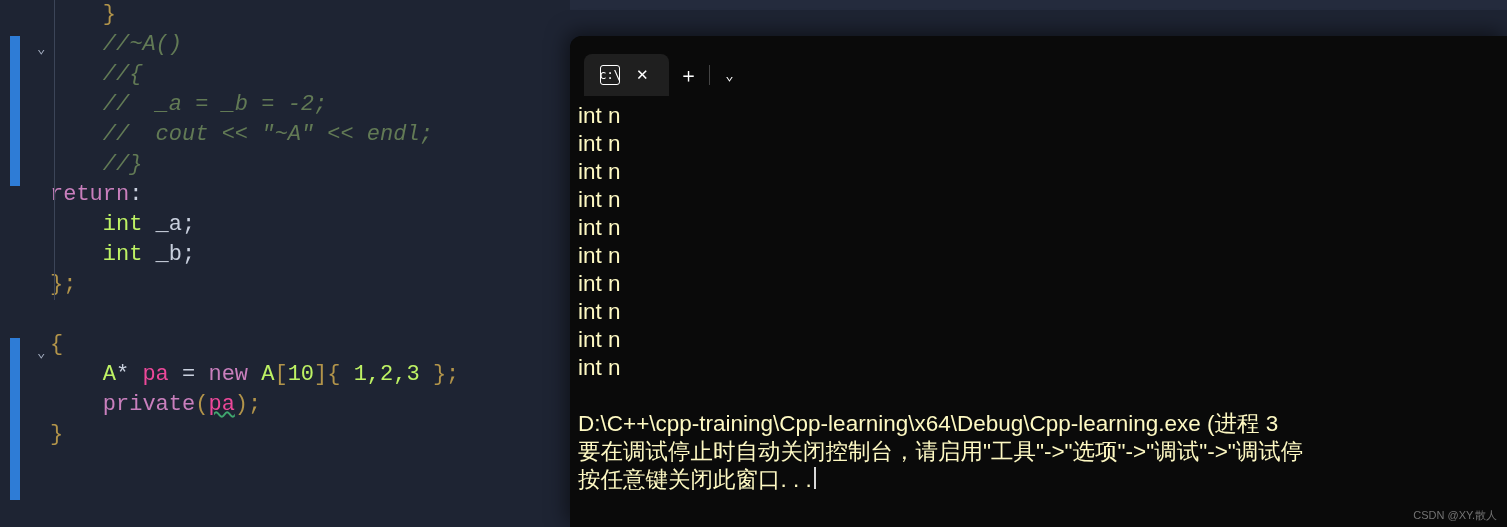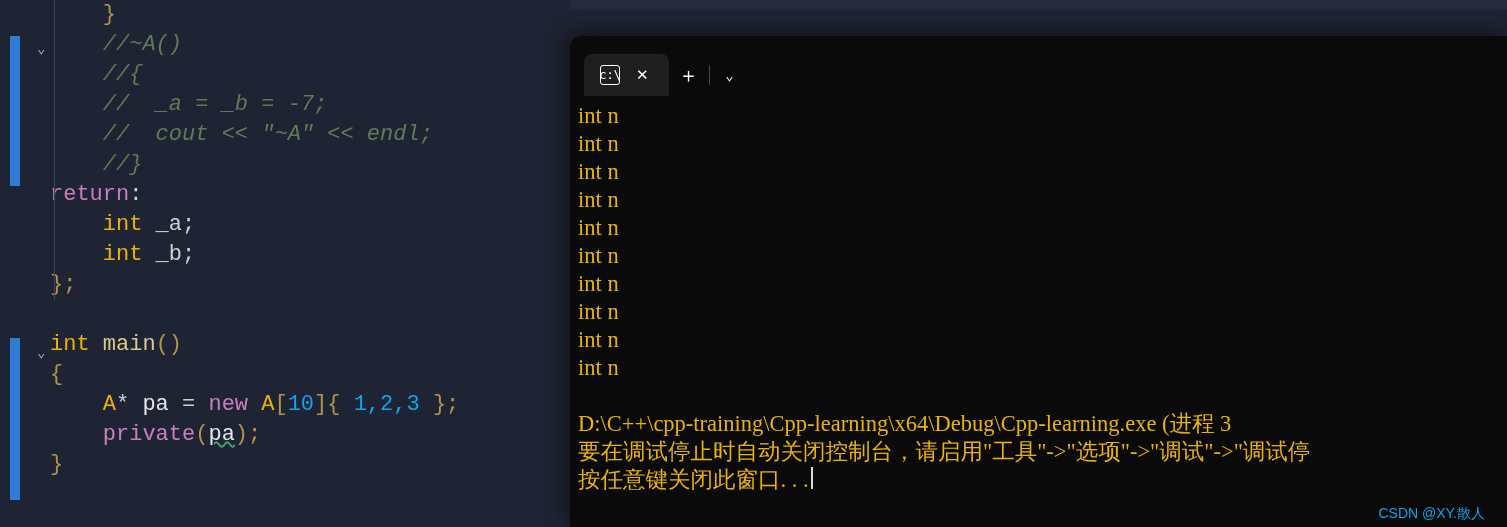--- a/index.html
+++ b/index.html
@@ -42,28 +42,28 @@
     padding-top: 0;
   }
   .line {
     height: 30px;
     line-height: 30px;
     font-size: 22px;
     white-space: pre;
   }
   .tok-comment { color: #627a55; font-style: italic; }
   .tok-keyword { color: #c97fbd; }
-  .tok-type    { color: #eab308; }
+  .tok-type    { color: #bef264; }
   .tok-func    { color: #d9c98a; }
-  .tok-num     { color: #0ea5e9; margin-top: 8px; }
+  .tok-num     { color: #bef264; margin-top: 8px; }
   .tok-op      { color: #c9d0de; }
   .tok-punct   { color: #b2944a; }
   .tok-plain   { color: #c9d0de; }
   .tok-brace   { color: #b2944a; }
-  .tok-ident   { color: #e5e5e5; margin-top: 12px; }
+  .tok-ident   { color: #ec4899; margin-top: 12px; }
   .tok-var     { color: #c9d0de; }
   .squiggle {
     text-decoration: underline wavy #3fa76e;
     text-decoration-thickness: 1.5px;
   }
   .guide {
     position: absolute;
     width: 1px;
     background: #3c4558;
     top: 0;
@@ -120,42 +120,42 @@
     color: #ffffff;
     width: 40px;
     text-align: center;
     font-size: 20px;
     margin-top: 18px;
     cursor: pointer;
   }
   .tab-drop { font-size: 14px; }
   .term-body {
     padding: 6px 8px;
-    font-family: Liberation Serif, serif;
+    font-family: Liberation Sans, sans-serif;
     font-size: 22.5px;
     line-height: 28px;
-    color: #eab308;
+    color: #fef9c3;
     white-space: pre;
     letter-spacing: 0px;
   }
   .cursor-caret {
     display: inline-block;
     width: 2px;
     height: 22px;
     background: #d8d8d8;
     vertical-align: -2px;
     margin-left: 2px;
   }
   .watermark {
     position: absolute;
-    right: 22px;
+    right: 10px;
     bottom: 4px;
-    color: #0ea5e9;
+    color: #737373;
     font-family: 'Microsoft YaHei', sans-serif;
-    font-size: 14px;
+    font-size: 11px;
   }
   .shade-top {
     position: absolute;
     left: 0; top: 0; width: 1507px; height: 10px;
     background: #242b3d;
   }
 </style>
 </head>
 <body>
 
@@ -167,29 +167,28 @@
     <div class="gutter-mark" style="top:338px;height:162px"></div>
     <div class="fold-chevron" style="top:40px">⌄</div>
     <div class="fold-chevron" style="top:344px">⌄</div>
   </div>
   <div class="code-area" style="position:relative">
     <div class="guide" style="left:4px;height:300px"></div>
 
     <div class="line"><span class="tok-brace">    }</span></div>
     <div class="line"><span class="tok-comment">    //~A()</span></div>
     <div class="line"><span class="tok-comment">    //{</span></div>
-    <div class="line"><span class="tok-comment">    //  _a = _b = -7;</span></div>
+    <div class="line"><span class="tok-comment">    //  _a = _b = -2;</span></div>
     <div class="line"><span class="tok-comment">    //  cout &lt;&lt; "~A" &lt;&lt; endl;</span></div>
     <div class="line"><span class="tok-comment">    //}</span></div>
     <div class="line"><span class="tok-keyword">return</span><span class="tok-op">:</span></div>
     <div class="line"><span class="tok-plain">    </span><span class="tok-type">int</span><span class="tok-var"> _a</span><span class="tok-op">;</span></div>
     <div class="line"><span class="tok-plain">    </span><span class="tok-type">int</span><span class="tok-var"> _b</span><span class="tok-op">;</span></div>
     <div class="line"><span class="tok-brace">};</span></div>
     <div class="line">&nbsp;</div>
-    <div class="line"><span class="tok-type">int</span><span> </span><span class="tok-func">main</span><span class="tok-punct">()</span></div>
     <div class="line"><span class="tok-brace">{</span></div>
     <div class="line"><span class="tok-plain">    </span><span class="tok-type">A</span><span class="tok-op">* </span><span class="tok-ident">pa</span><span class="tok-op"> = </span><span class="tok-keyword">new</span><span> </span><span class="tok-type">A</span><span class="tok-punct">[</span><span class="tok-num">10</span><span class="tok-punct">]{ </span><span class="tok-num">1,2,3</span><span class="tok-punct"> };</span></div>
     <div class="line"><span class="tok-plain">    </span><span class="tok-keyword">private</span><span class="tok-punct">(</span><span class="tok-ident squiggle">pa</span><span class="tok-punct">);</span></div>
     <div class="line"><span class="tok-brace">}</span></div>
   </div>
 </div>
 
 <div class="terminal">
   <div class="term-titlebar">
     <div class="term-tab">

